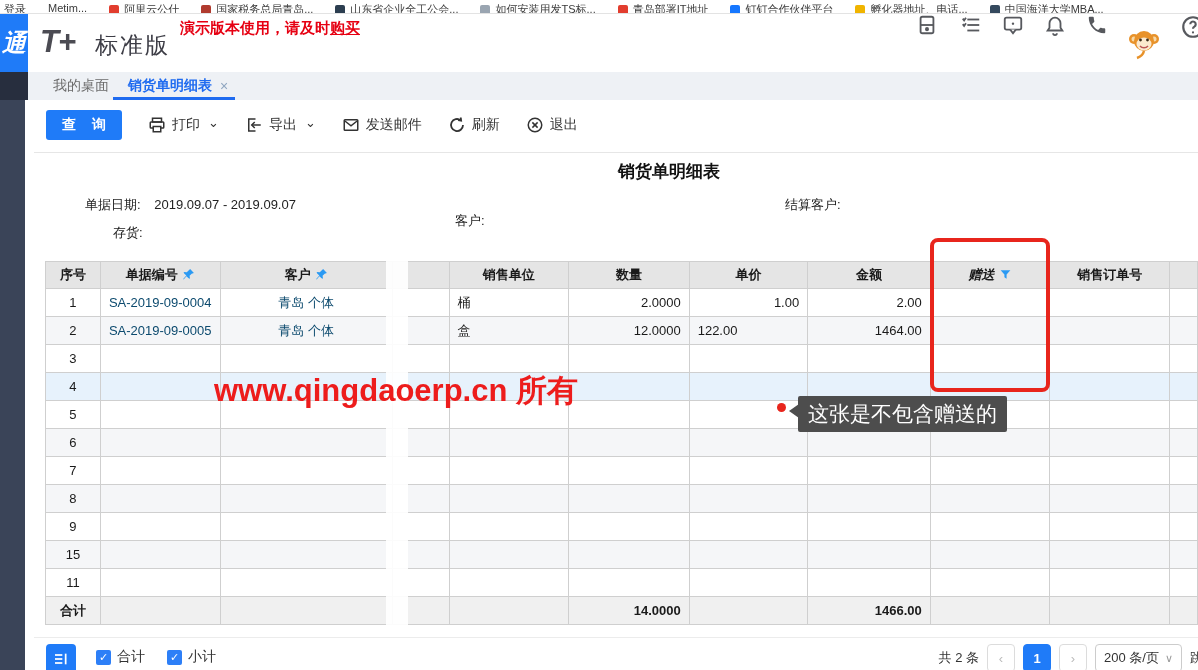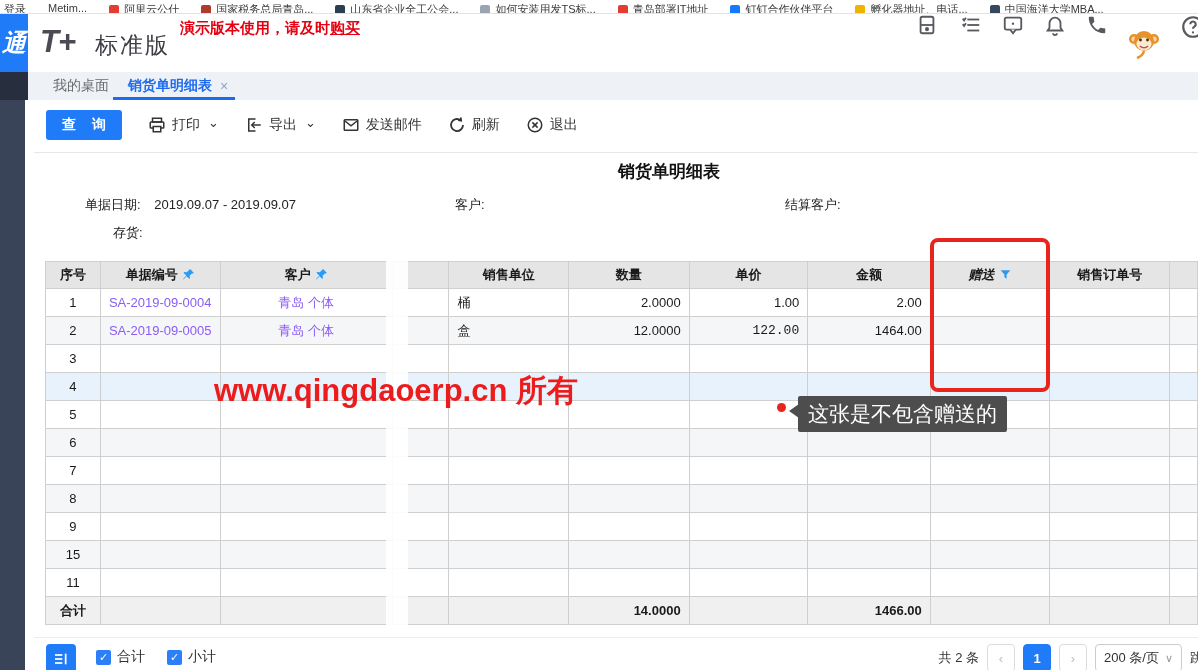--- a/index.html
+++ b/index.html
@@ -58,21 +58,21 @@
   .flt b { font-weight:normal; margin-right:10px; }
 
   
   #grid { position:absolute; left:45px; top:261px; border-collapse:collapse; table-layout:fixed; }
   #grid th, #grid td { border:1px solid #cfcfcf; font-size:13px; color:#1a1a1a;
     height:28px; padding:0 8px; overflow:hidden; white-space:nowrap; }
   #grid th { background:#e5e5e5; font-weight:bold; height:27px; }
   #grid tr.stripe td { background:#f5f6f8; }
   #grid tr.selected td { background:#e7f2fc; }
   #grid tr.total td { background:#f0f0f0; font-weight:bold; }
-  #grid td.link { color:#8b5cf6; }
+  #grid td.link { color:#0c4a6e; }
   .th-ic { vertical-align:-2px; margin-left:4px; }
 
   
   #white-band { position:absolute; left:386px; top:261px; width:22px; height:369px;
     background:rgba(255,255,255,0.92); }
 
   
   #red-rect { position:absolute; left:930px; top:238px; width:120px; height:154px;
     border:4px solid #e8251c; border-radius:8px; }
   #watermark { position:absolute; left:214px; top:370px; font-size:31px; font-weight:bold;
@@ -273,21 +273,21 @@
     <span>退出</span>
   </span>
 </div>
 <div id="toolbar-divider"></div>
 
 <div id="report-title">销货单明细表</div>
 <div class="flt" style="left:85px;top:196px">
   <b>单据日期:</b>
   <span>2019.09.07 - 2019.09.07</span>
 </div>
-<div class="flt" style="left:455px;top:196px">
+<div class="flt" style="left:455px;top:212px">
   <b>客户:</b>
 </div>
 <div class="flt" style="left:785px;top:196px">
   <b>结算客户:</b>
 </div>
 <div class="flt" style="left:113px;top:224px">
   <b>存货:</b>
 </div>
 
 <table id="grid">
@@ -339,21 +339,21 @@
         <td style="text-align: left;"></td>
         <td style="text-align: left;"></td>
       </tr>
       <tr class="stripe">
         <td style="text-align: center;">2</td>
         <td class="link" style="text-align: right;">SA-2019-09-0005</td>
         <td class="link" style="text-align: center;">青岛 个体</td>
         <td style="text-align: left;"></td>
         <td style="text-align: left;">盒</td>
         <td style="text-align: right;">12.0000</td>
-        <td style="text-align: right; font-family: Liberation Mono, monospace;">122.00</td>
+        <td style="">122.00</td>
         <td style="text-align: right;">1464.00</td>
         <td style="text-align: left;"></td>
         <td style="text-align: left;"></td>
         <td style="text-align: left;"></td>
       </tr>
       <tr>
         <td style="text-align: center;">3</td>
         <td style="text-align: center;"></td>
         <td style="text-align: center;"></td>
         <td style="text-align: left;"></td>

